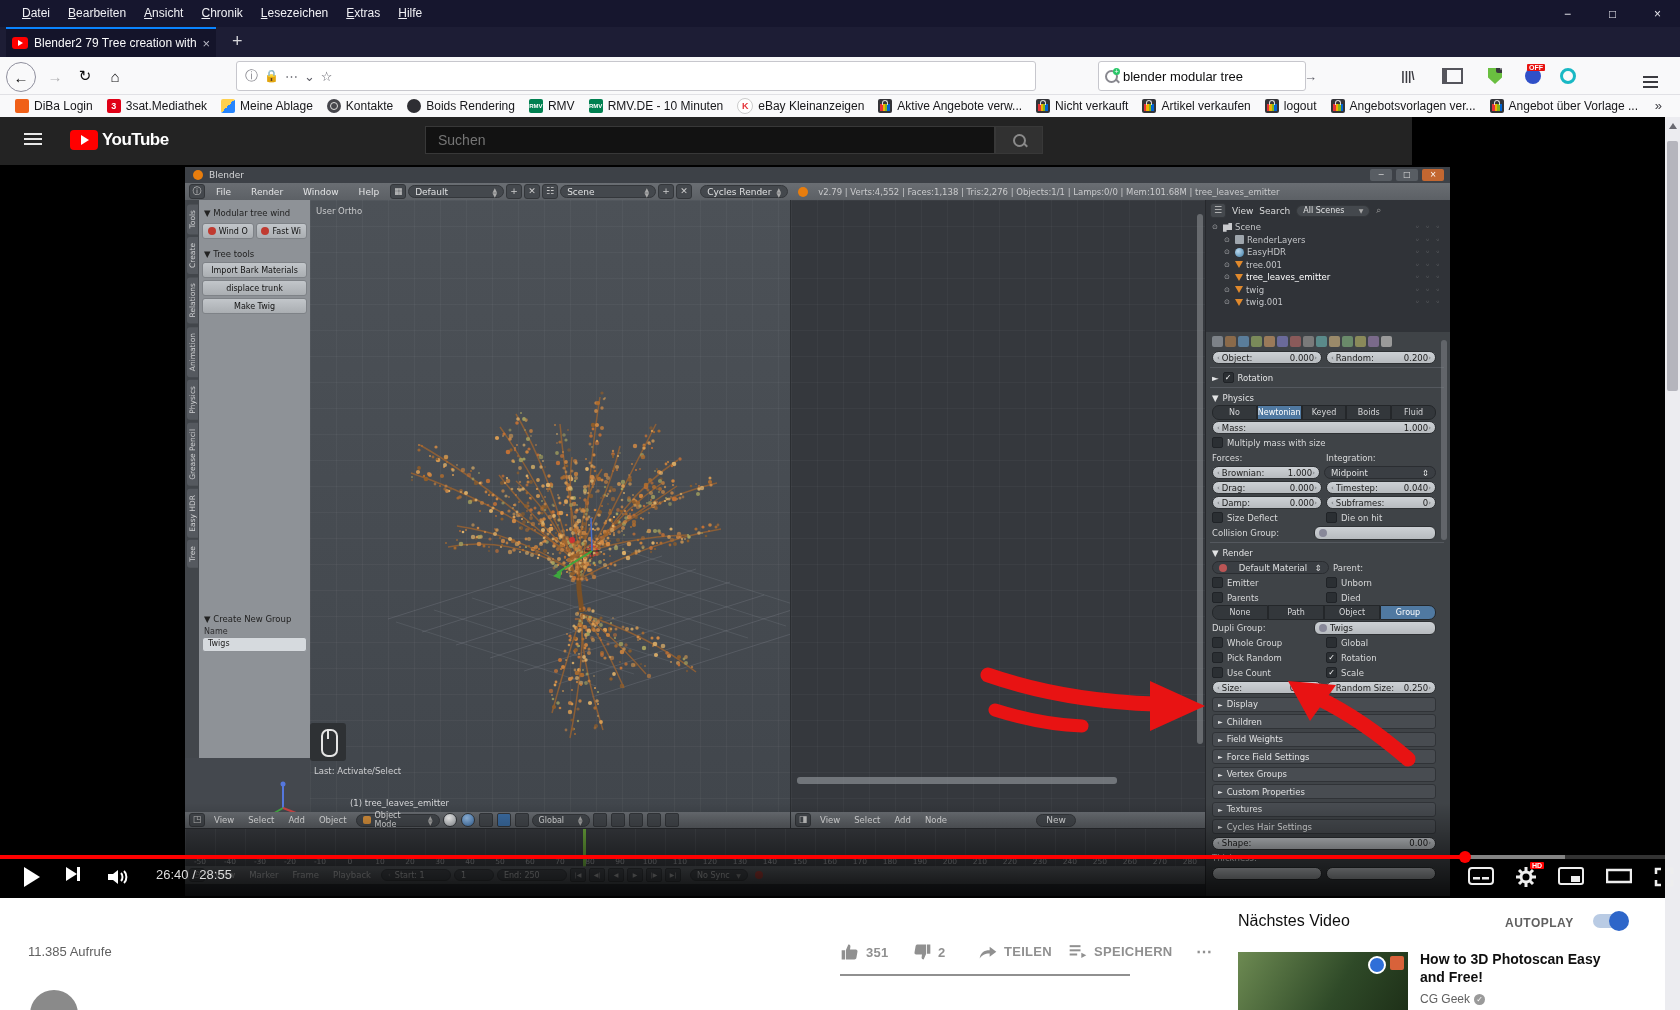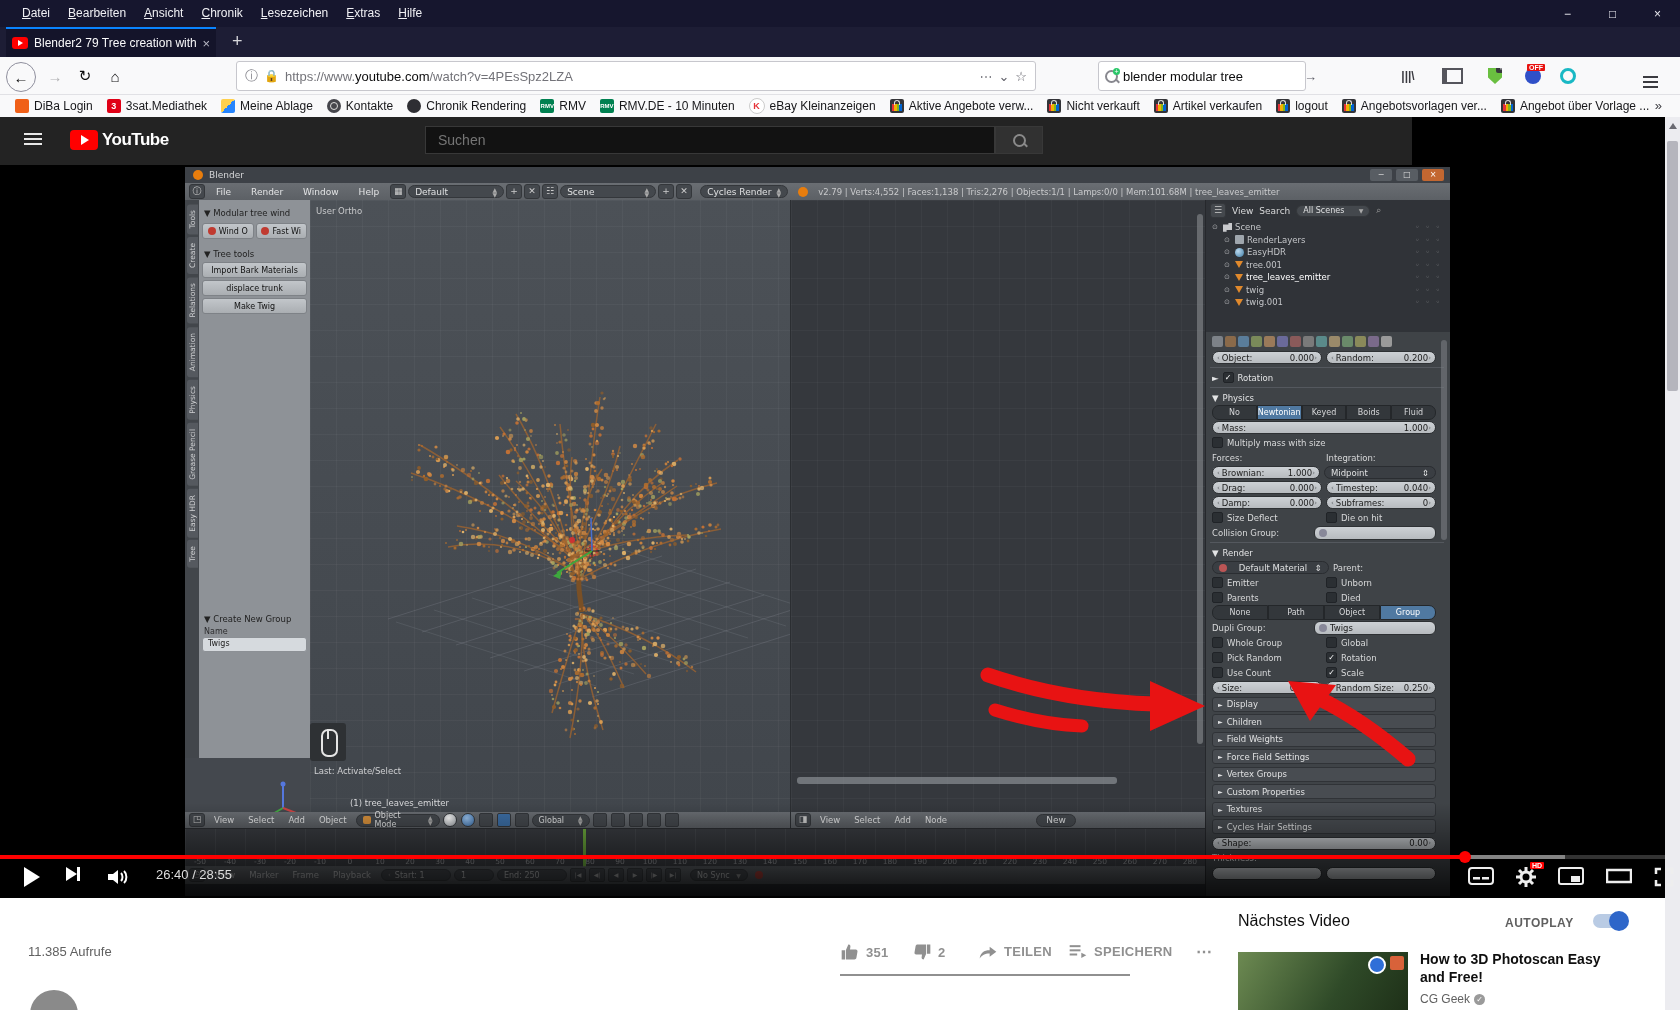--- a/index.html
+++ b/index.html
@@ -239,21 +239,20 @@
 </div>
 
 <div class="abs" id="ff-navbar">
   <div class="abs navic circ" style="left:6px">←</div>
   <div class="abs navic dis" style="left:42px">→</div>
   <div class="abs navic" style="left:72px">↻</div>
   <div class="abs navic" style="left:102px">⌂</div>
   <div class="abs urlbar">
     <span style="color:#88888f">ⓘ</span>
     <span class="lock">🔒</span>
-    <span class="urltext"><span>https://www.</span><b>youtube.com</b><span>/watch?v=4PEsSpz2LZA</span></span>
     <span class="rt">⋯</span>
     <span class="rt">⌄</span>
     <span class="rt">☆</span>
   </div>
   <div class="abs ffsearch">
     <span class="lens">
         <span class="plus">+</span>
       </span>
     <input class="val" value="blender modular tree" style="">
     <span style="color:#5d5d66">→</span>
@@ -299,21 +298,21 @@
       <span>Meine Ablage</span>
     </span>
 
     <span class="bm">
       <span class="fav globe"></span>
       <span>Kontakte</span>
     </span>
 
     <span class="bm">
       <span class="fav aktiv"></span>
-      <span>Chronik Rendering</span>
+      <span>Boids Rendering</span>
     </span>
 
     <span class="bm">
       <span class="fav rmv"></span>
       <span>RMV</span>
     </span>
 
     <span class="bm">
       <span class="fav rmv"></span>
       <span>RMV.DE - 10 Minuten</span>

